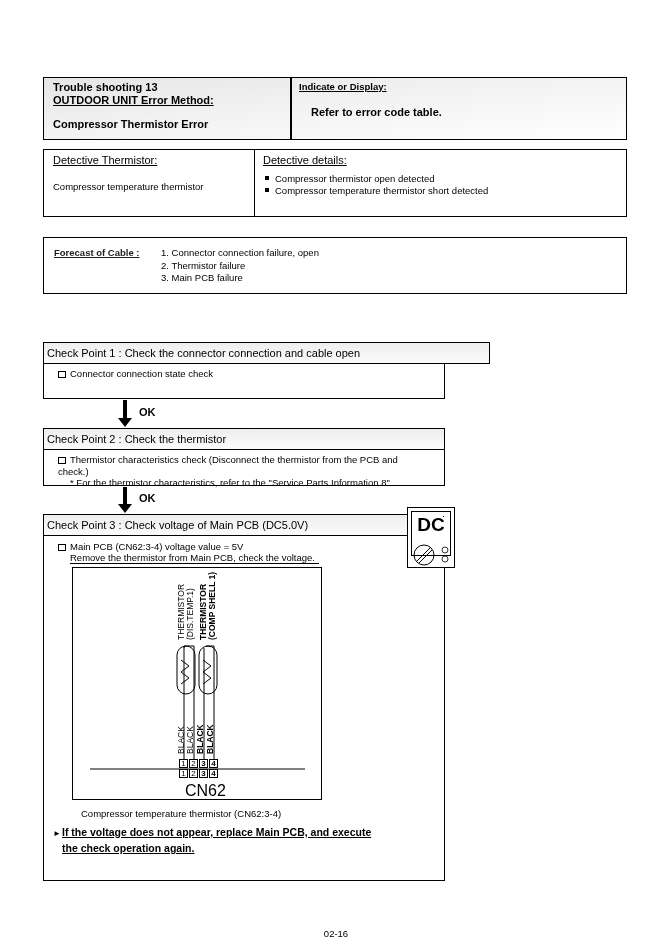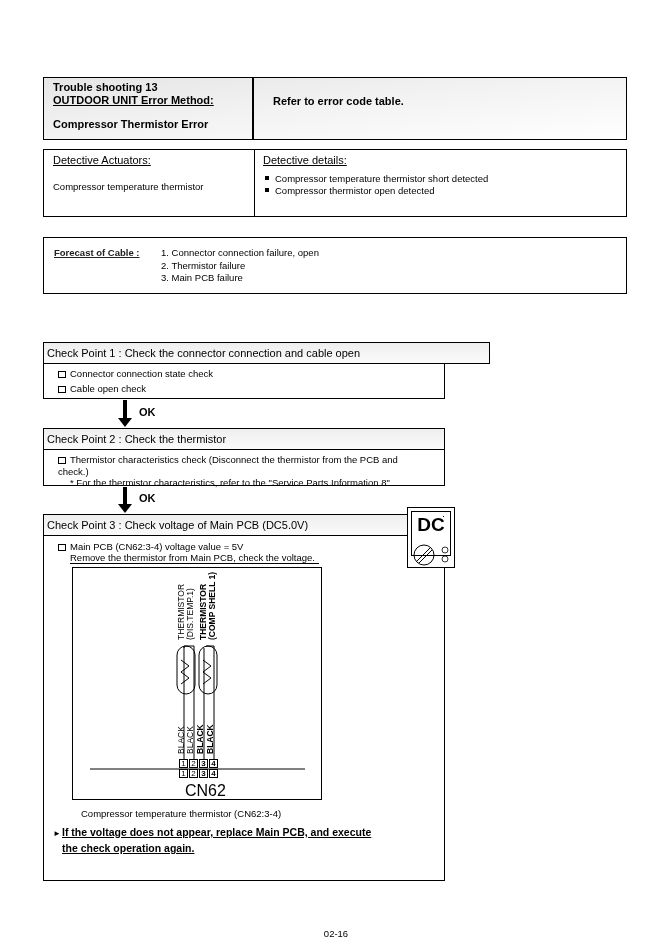--- a/index.html
+++ b/index.html
@@ -6,21 +6,21 @@
   html, body { width: 672px; height: 950px; background: #ffffff; overflow: hidden; }
   body { position: relative; font-family: "Liberation Sans", sans-serif; color: #000; }
   .abs { position: absolute; }
   .box { position: absolute; border: 1px solid #000; }
   .u { text-decoration: underline; }
   .grad { background: linear-gradient(to bottom right, #e6e6e6 0%, #f2f2f2 45%, #ffffff 100%); }
   .grad2 { background: linear-gradient(to bottom, #eeeeee 0%, #fbfbfb 100%); }
 
   
   #hdr { left: 43px; top: 77px; width: 584px; height: 63px; border-width: 1px 1px 1px 1px; display: flex; }
-  #hdr .left { width: 210px; border-right: 2px solid #000; padding: 3px 9px; font-size: 11px; font-weight: bold; line-height: 13px; }
+  #hdr .left { width: 248px; border-right: 2px solid #000; padding: 3px 9px; font-size: 11px; font-weight: bold; line-height: 13px; }
   #hdr .right { flex: 1; padding: 3px 7px; }
   #hdr .tsl { display: block; }
   #hdr .meth { display: block; }
   #hdr .err { display: block; margin-top: 11px; }
   #hdr .indicate { font-size: 9.5px; font-weight: bold; text-decoration: underline; display: block; }
   #hdr .refer { font-size: 11px; font-weight: bold; display: block; margin-top: 14px; margin-left: 12px; }
 
   
   #det { left: 43px; top: 149px; width: 584px; height: 68px; display: flex; }
   #det .left { width: 211px; border-right: 1px solid #000; padding: 4px 9px; }
@@ -60,51 +60,51 @@
 </head>
 <body>
 
 <div id="hdr" class="box grad">
   <div class="left">
     <span class="tsl">Trouble shooting  13</span>
     <span class="meth u">OUTDOOR UNIT Error Method:</span>
     <span class="err">Compressor Thermistor Error</span>
   </div>
   <div class="right">
+    <span class="indicate">Indicate or Display:</span>
     <span class="refer">Refer to error code table.</span>
   </div>
 </div>
 
 <div id="det" class="box">
   <div class="left">
-    <span class="h">Detective Actuators:</span>
+    <span class="h">Detective Thermistor:</span>
     <span class="actuator">Compressor temperature thermistor</span>
   </div>
   <div class="right">
     <span class="h">Detective details:</span>
     <ul>
+      <li><span class="b"></span><span>Compressor thermistor open detected</span></li>
       <li><span class="b"></span><span>Compressor temperature thermistor short detected</span></li>
-      <li><span class="b"></span><span>Compressor thermistor open detected</span></li>
     </ul>
   </div>
 </div>
 
 <div id="fc" class="box">
   <div class="lbl">Forecast of Cable :</div>
   <div class="items">
     <div>1. Connector connection failure, open</div>
     <div>2. Thermistor failure</div>
     <div>3. Main PCB failure</div>
   </div>
 </div>
 
 <div class="cp-head grad2" style="left:43px;top:342px;width:447px;">Check Point 1 : Check the connector connection and cable open</div>
 <div class="cp-body" style="left:43px;top:364px;width:402px;height:35px;padding-top:3px;">
   <div class="line"><span class="cb"></span><span>Connector connection state check</span></div>
-  <div class="line"><span class="cb"></span><span>Cable open check</span></div>
 </div>
 
 <div class="arrow" style="left:118px;top:400px;height:28px;">
   <div class="stem" style="height:19px;"></div>
   <div class="head" style="top:18px;"></div>
 </div>
 <div class="ok" style="left:139px;top:406px;">OK</div>
 
 <div class="cp-head grad2" style="left:43px;top:428px;width:402px;">Check Point 2 : Check the thermistor</div>
 <div class="cp-body" style="left:43px;top:450px;width:402px;height:36px;padding-top:4px;">

